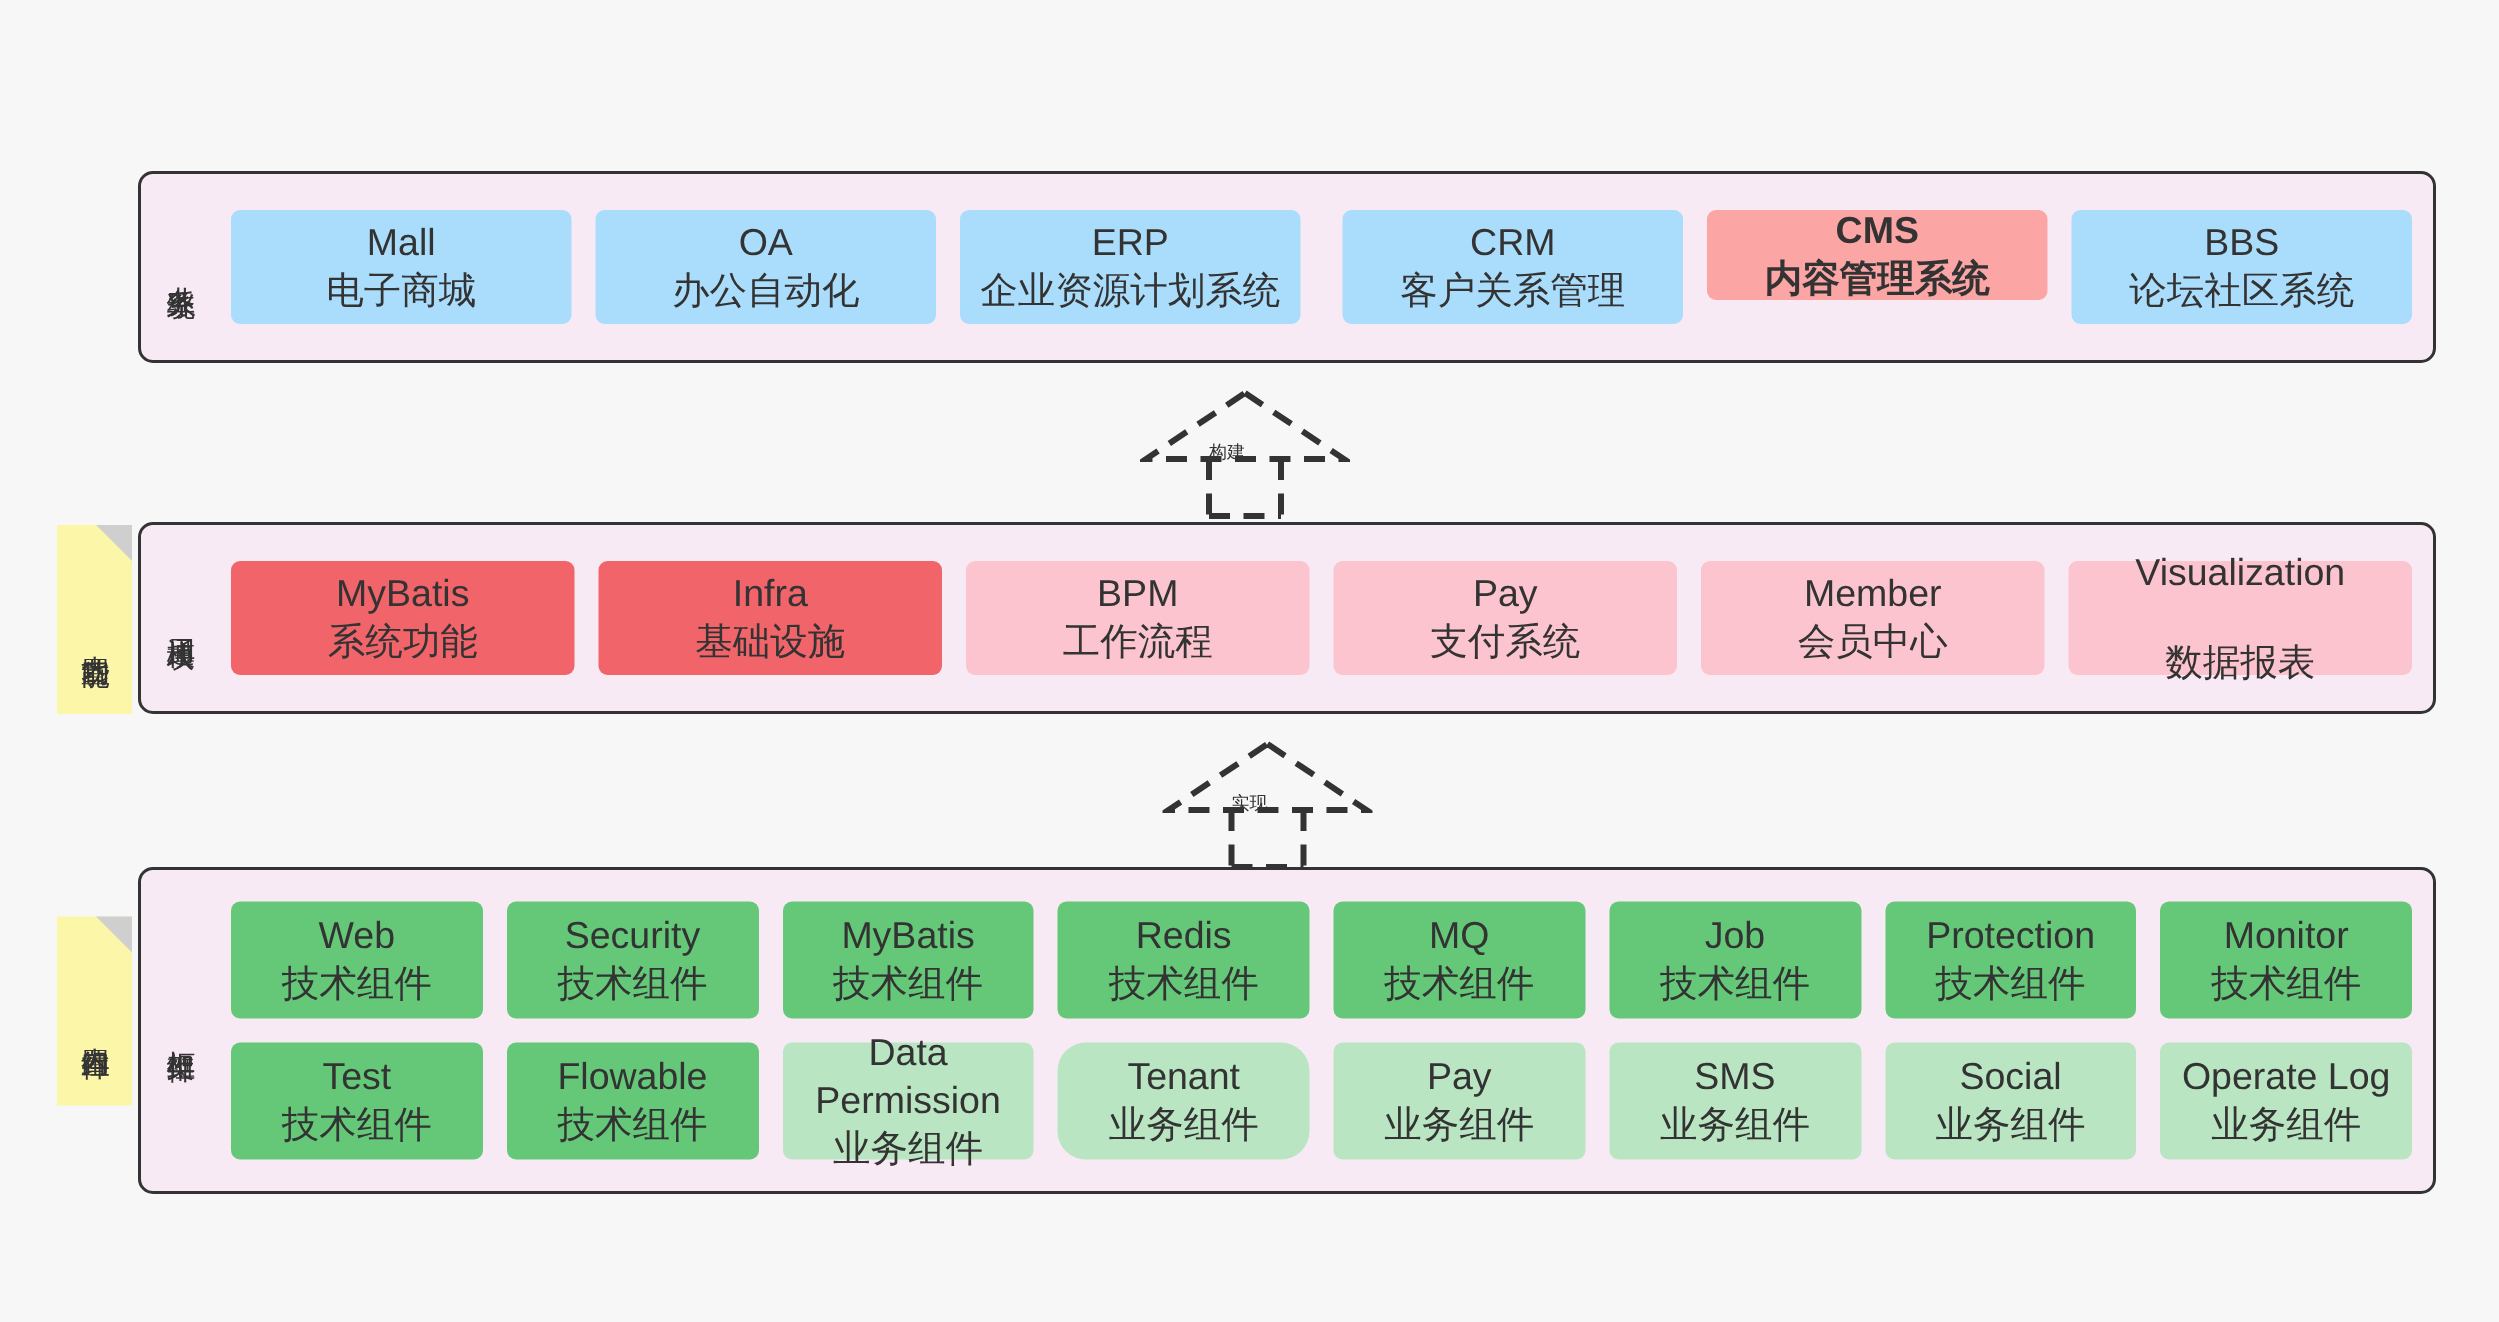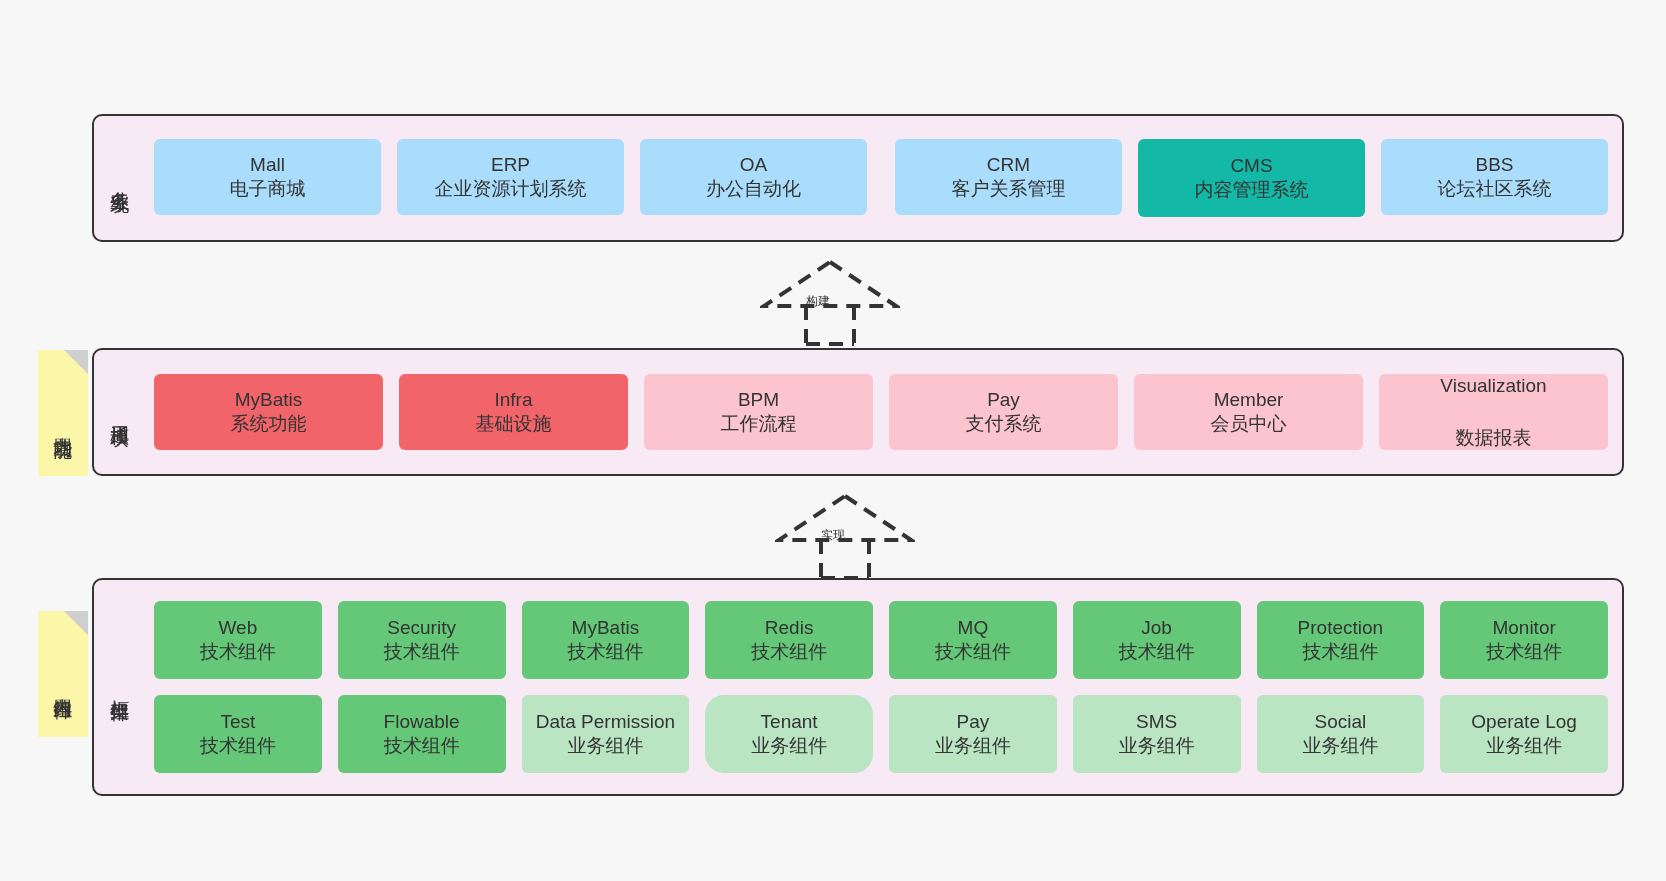--- a/index.html
+++ b/index.html
@@ -63,21 +63,21 @@
   }
   .cell {
     flex: 1 1 0;
     min-width: 0;
     border-radius: 6px;
     display: flex;
     flex-direction: column;
     align-items: center;
     justify-content: center;
     text-align: center;
-    font-size: 19px;
+    font-size: 25px;
     line-height: 1.28;
     color: #333333;
     padding: 6px 4px;
     box-sizing: border-box;
   }
   .cell .l1 { display: block; }
   .cell .l2 { display: block; }
 
   
   .note {
@@ -126,32 +126,32 @@
 
   <div class="layer" style="left:92px; top:114px; width:1532px; height:128px;">
     <div class="layer-title">业务系统</div>
     <div class="layer-body">
       <div class="cell-row">
         <div class="cell" style="background:#aadcfb; height:76px;">
           <span class="l1">Mall</span>
           <span class="l2">电子商城</span>
         </div>
         <div class="cell" style="background:#aadcfb; height:76px;">
+          <span class="l1">OA</span>
+          <span class="l2">办公自动化</span>
+        </div>
+        <div class="cell" style="background:#aadcfb; height:76px;">
           <span class="l1">ERP</span>
           <span class="l2">企业资源计划系统</span>
-        </div>
-        <div class="cell" style="background:#aadcfb; height:76px;">
-          <span class="l1">OA</span>
-          <span class="l2">办公自动化</span>
         </div>
         <div class="cell" style="background:#aadcfb; height:76px;margin-left:12px;">
           <span class="l1">CRM</span>
           <span class="l2">客户关系管理</span>
         </div>
-        <div class="cell" style="background:#14b8a6; height:78px;">
+        <div class="cell" style="background:#fca5a5; height:60px;font-weight:bold;">
           <span class="l1">CMS</span>
           <span class="l2">内容管理系统</span>
         </div>
         <div class="cell" style="background:#aadcfb; height:76px;">
           <span class="l1">BBS</span>
           <span class="l2">论坛社区系统</span>
         </div>
       </div>
     </div>
   </div>

